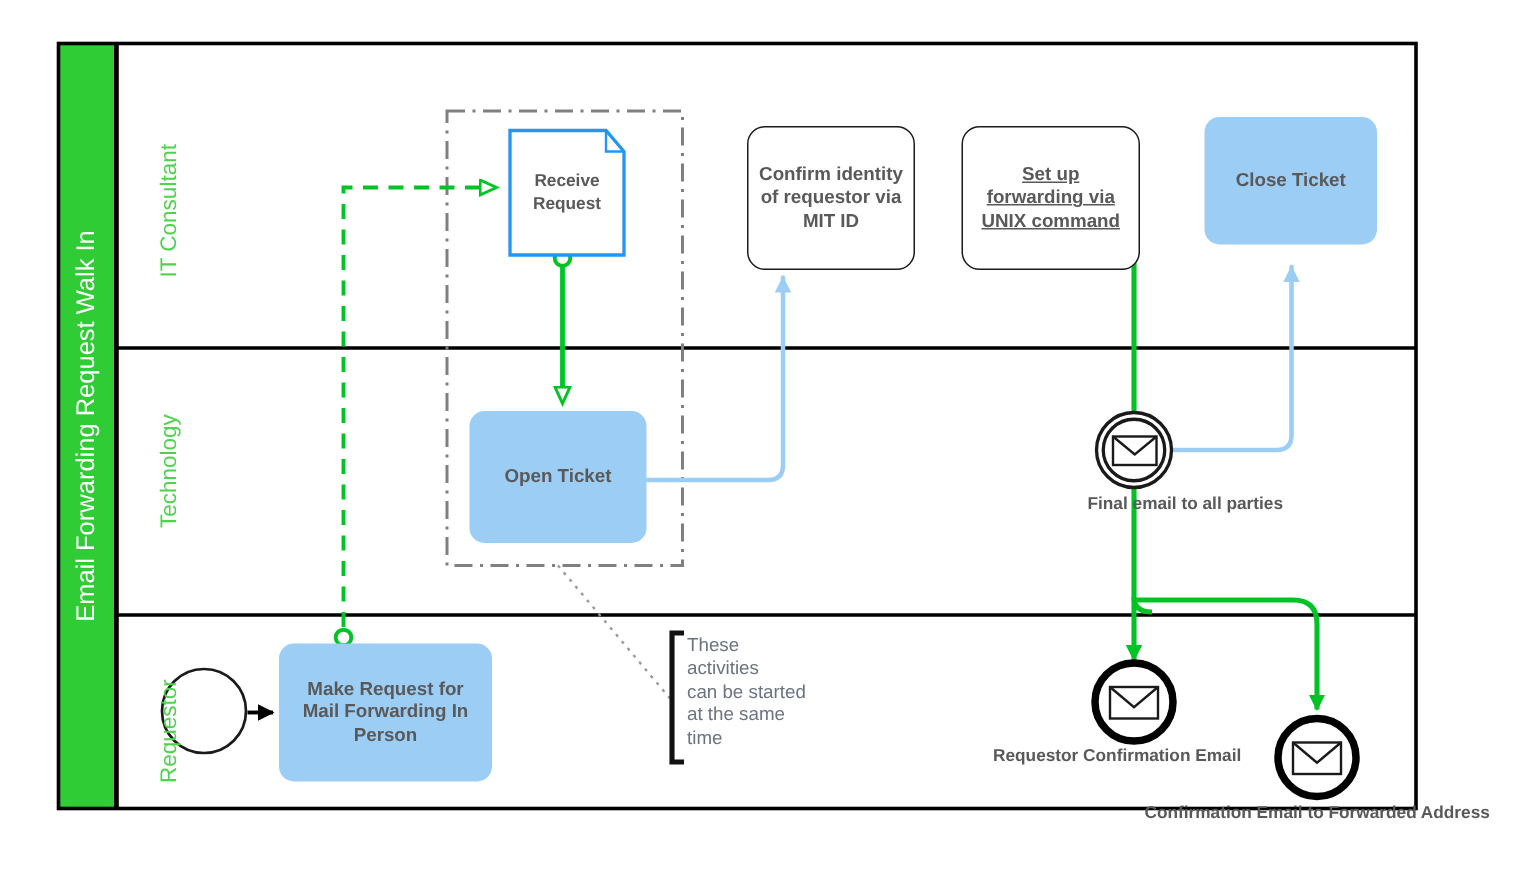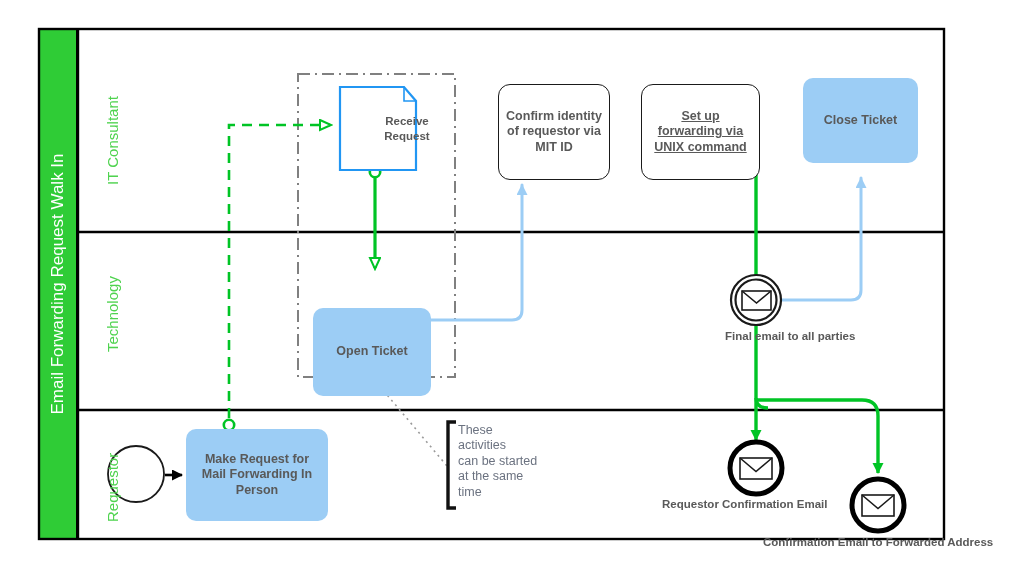--- a/index.html
+++ b/index.html
@@ -122,37 +122,37 @@
   </svg>
 
   <div class="lane-label" style="left:104px;top:185px;transform:rotate(-90deg);">IT Consultant</div>
   <div class="lane-label" style="left:104px;top:352px;transform:rotate(-90deg);">Technology</div>
   <div class="lane-label" style="left:104px;top:522px;transform:rotate(-90deg);">Requestor</div>
 
   <div class="task task-blue" style="left:186px;top:429px;width:142px;height:92px;padding:0 8px;">
     <span>Make Request for Mail Forwarding In Person</span>
   </div>
 
-  <div class="task" style="left:340px;top:87px;width:76px;height:83px;padding:0 1px;font-size:11.5px;margin-left:29px;">
+  <div class="task" style="left:340px;top:87px;width:76px;height:83px;padding:0 1px;font-size:11.5px;">
     <span>Receive Request</span>
   </div>
 
   <div class="task task-white" style="left:467px;top:84px;width:112px;height:96px;padding:0 6px;">
     <span>Confirm identity of requestor via MIT ID</span>
   </div>
 
   <div class="task task-white" style="left:610px;top:84px;width:119px;height:96px;padding:0 6px;text-decoration:underline;">
     <span>Set up forwarding via UNIX command</span>
   </div>
 
   <div class="task task-blue" style="left:803px;top:78px;width:115px;height:85px;padding:16px 6px;">
     <span>Close Ticket</span>
   </div>
 
-  <div class="task task-blue" style="left:313px;top:274px;width:118px;height:88px;padding:0 6px;margin-top:34px;">
+  <div class="task task-blue" style="left:313px;top:274px;width:118px;height:88px;padding:0 6px;">
     <span>Open Ticket</span>
   </div>
 
   <div class="evt-lbl" style="left:725px;top:330px;">Final email to all parties</div>
   <div class="evt-lbl" style="left:662px;top:498px;">Requestor Confirmation Email</div>
   <div class="evt-lbl" style="left:763px;top:536px;">Confirmation Email to Forwarded Address</div>
 
   <div class="note" style="left:458px;top:423px;width:110px;">These
 activities
 can be started

